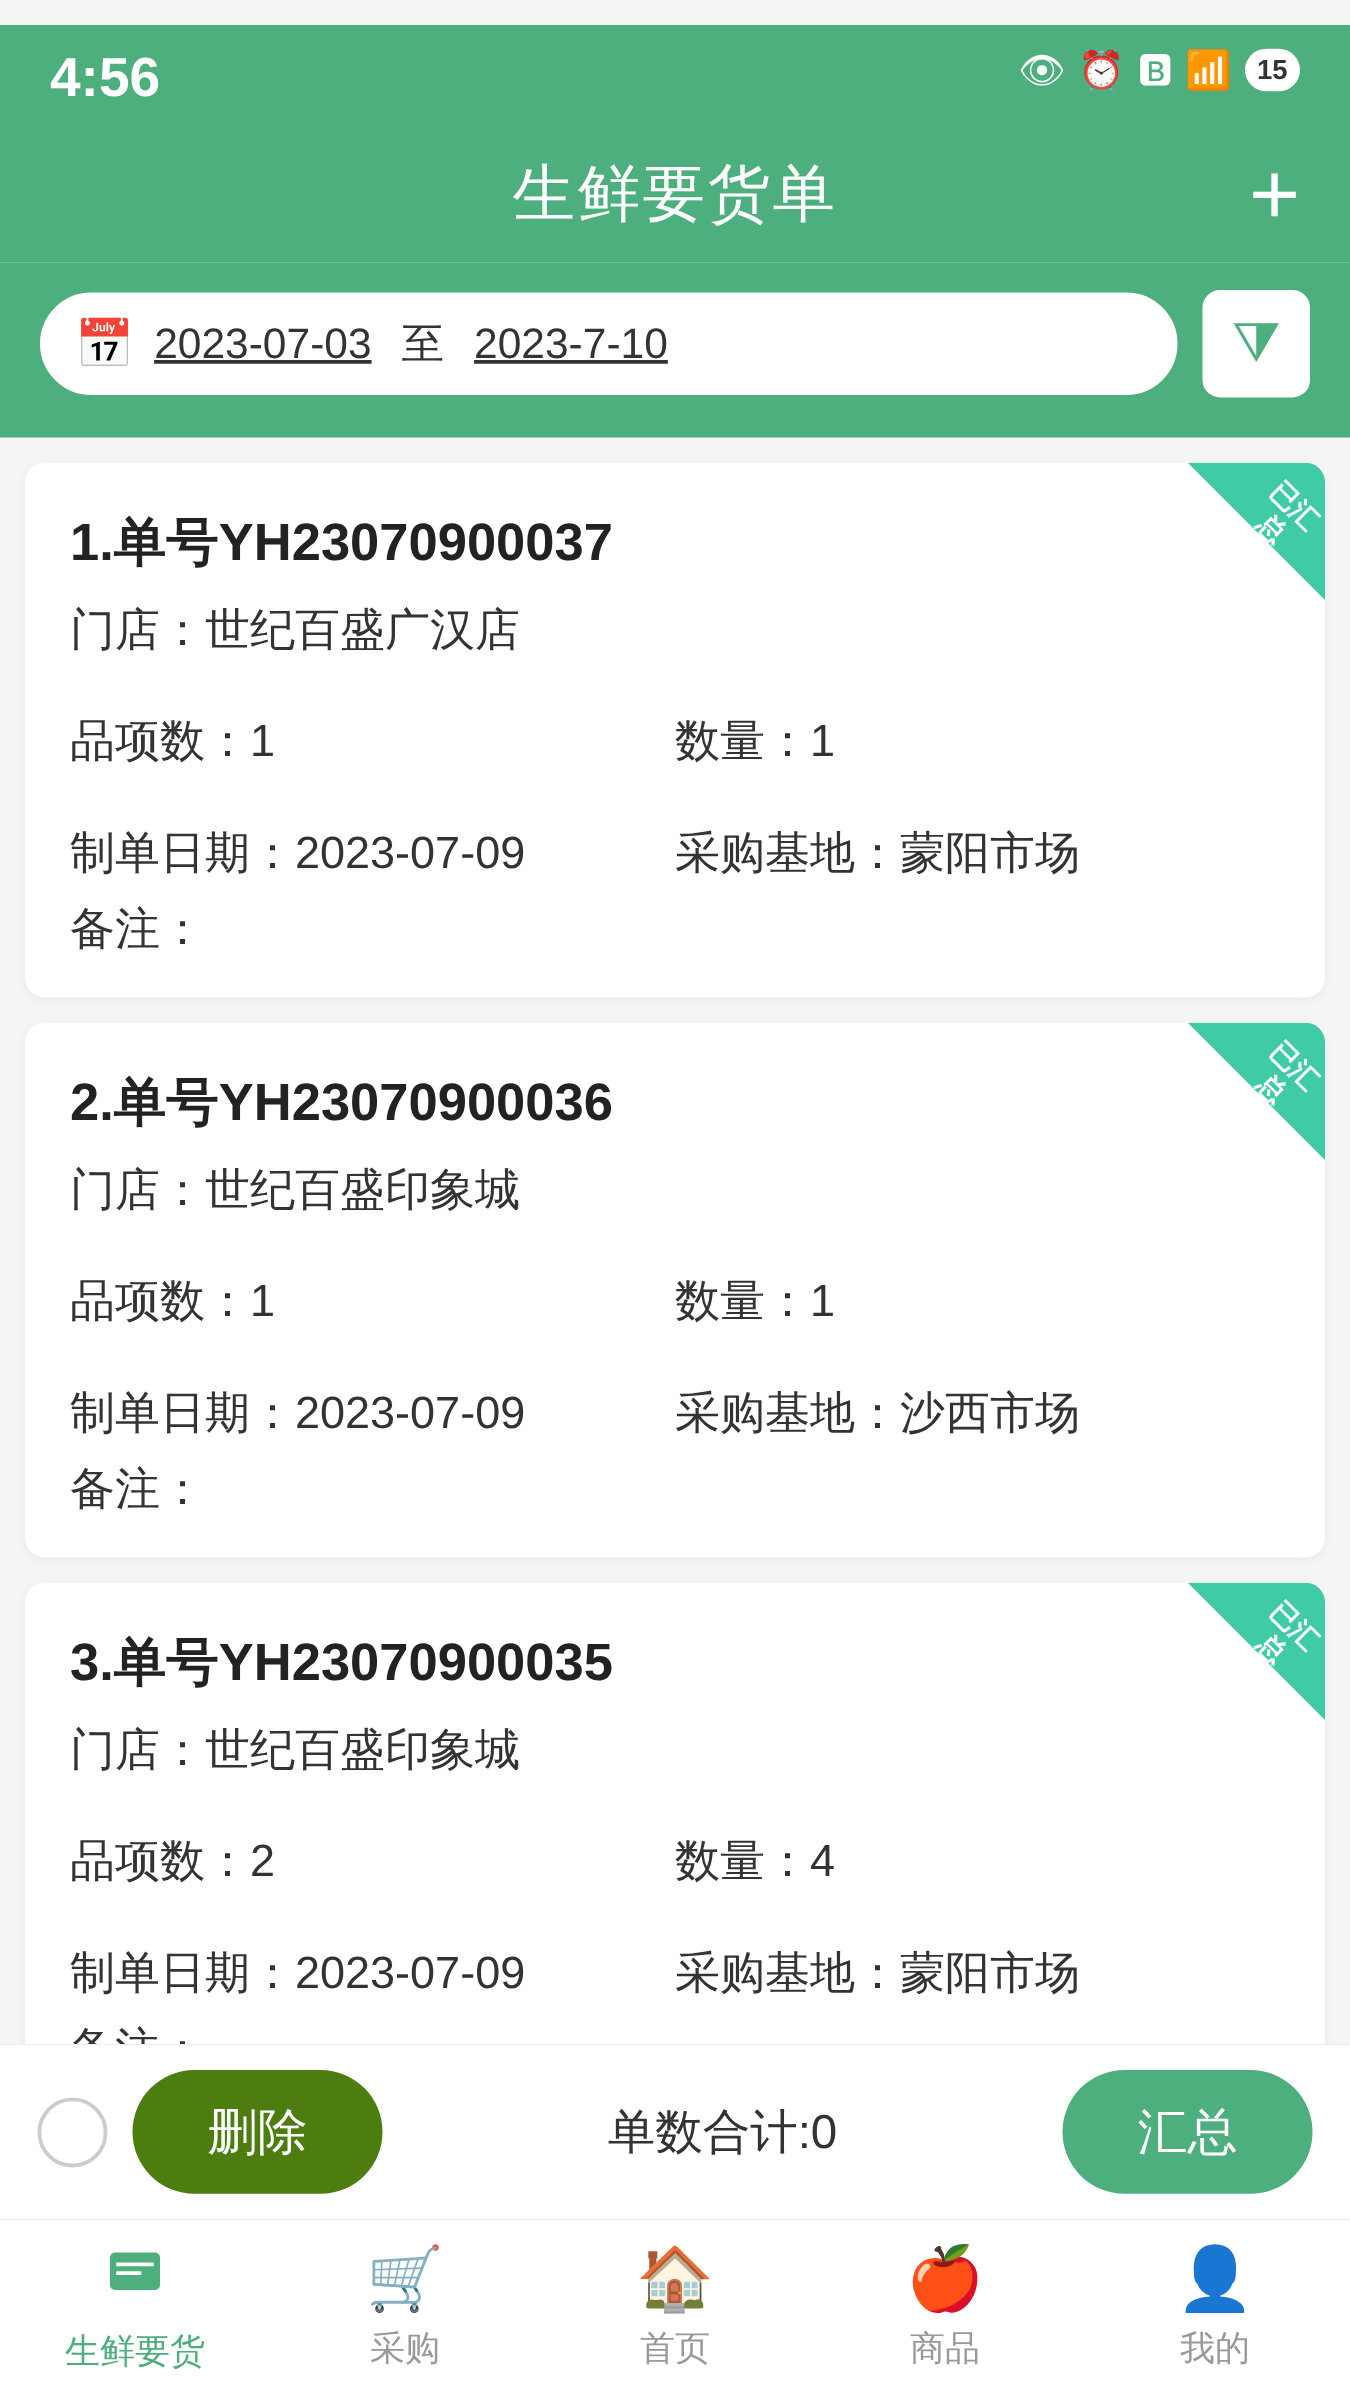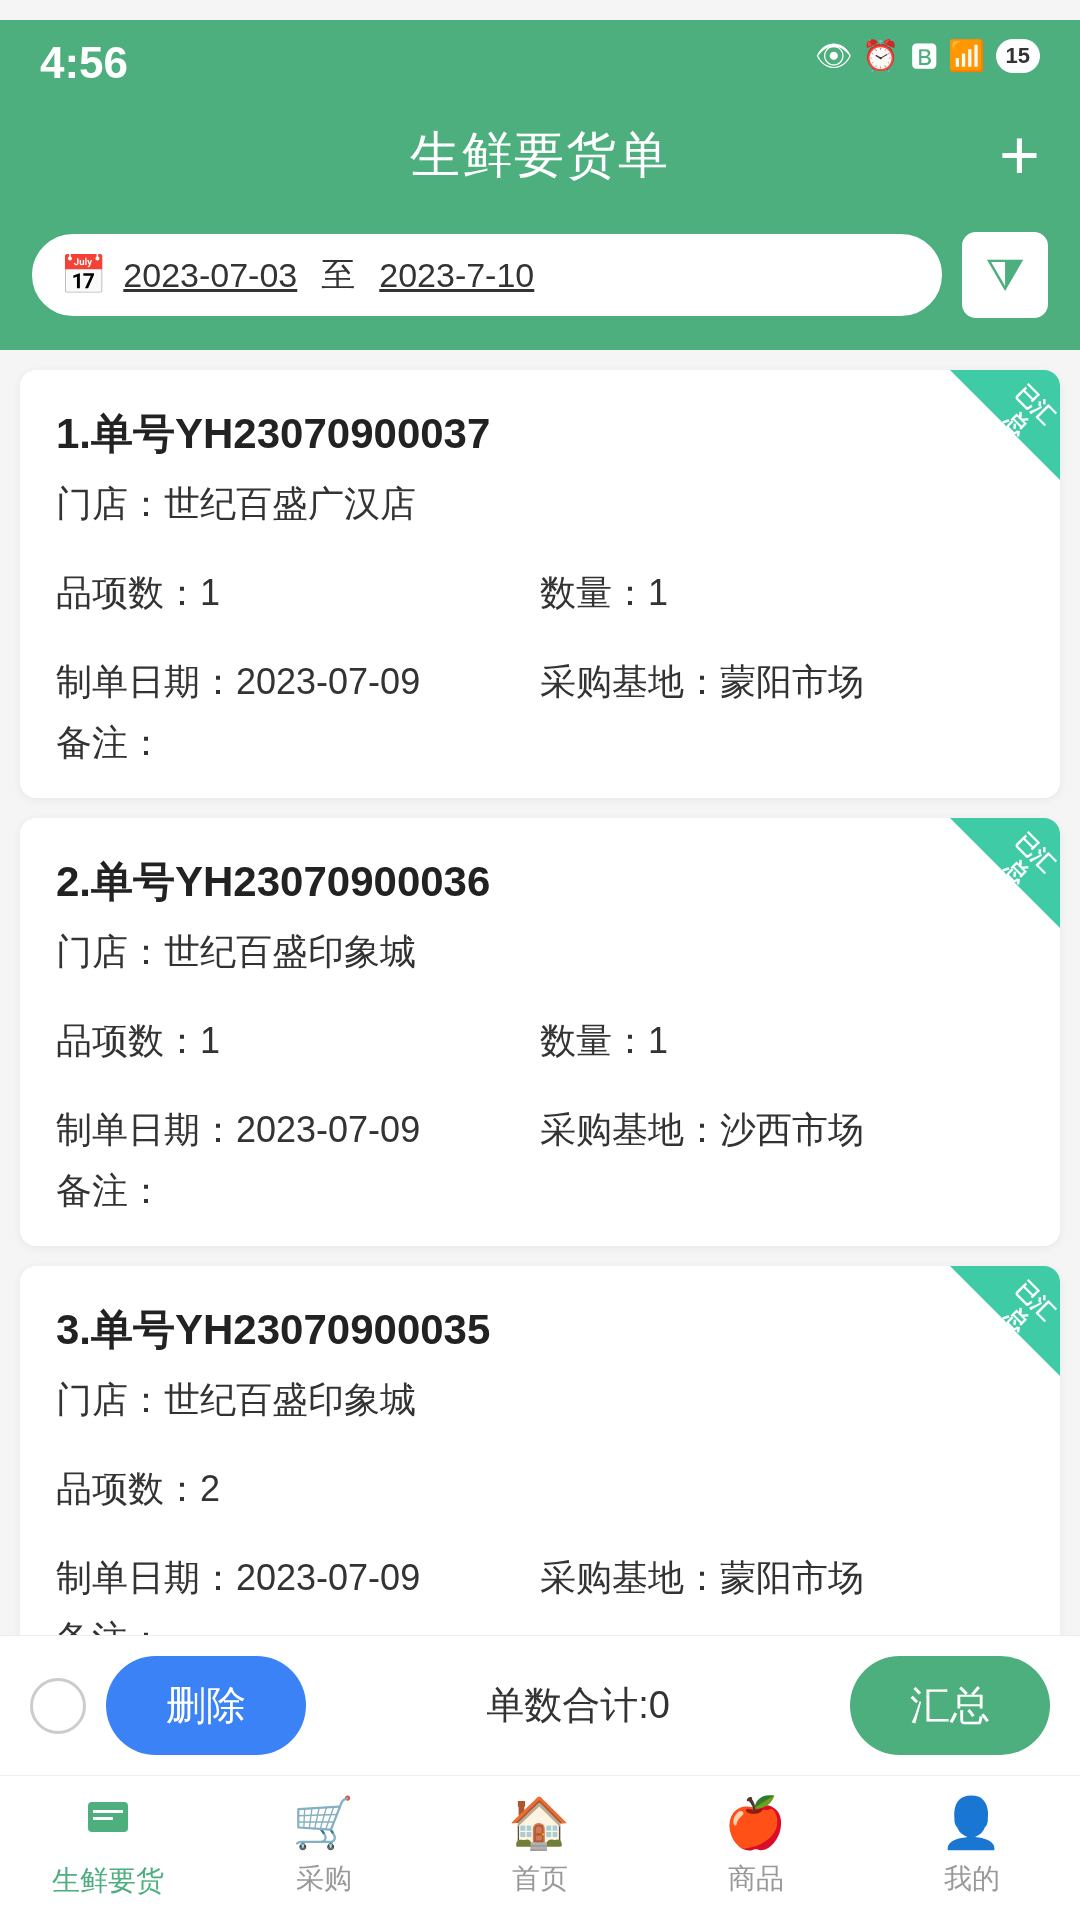--- a/index.html
+++ b/index.html
@@ -230,21 +230,21 @@
     }
     .checkbox-circle {
       width: 56px;
       height: 56px;
       border-radius: 50%;
       border: 3px solid #ccc;
       flex-shrink: 0;
       cursor: pointer;
     }
     .delete-btn {
-      background: #3b82f6;
+      background: #4d7c0f;
       color: #fff;
       border: none;
       border-radius: 50px;
       padding: 22px 60px;
       font-size: 40px;
       cursor: pointer;
     }
     .order-total {
       flex: 1;
       text-align: center;
@@ -370,20 +370,21 @@
     <div class="card-badge">
       <div class="card-badge-text">已汇总</div>
     </div>
     <div class="card-order-no">3.单号YH23070900035</div>
     <div class="card-row">
       <span>门店：</span>
       <span>世纪百盛印象城</span>
     </div>
     <div class="card-row-double">
       <span class="card-col">品项数：2</span>
+      <span class="card-col">数量：4</span>
     </div>
     <div class="card-row-double">
       <span class="card-col">制单日期：2023-07-09</span>
       <span class="card-col">采购基地：蒙阳市场</span>
     </div>
     <div class="card-note">备注：</div>
   </div>
 
 </div>
 

